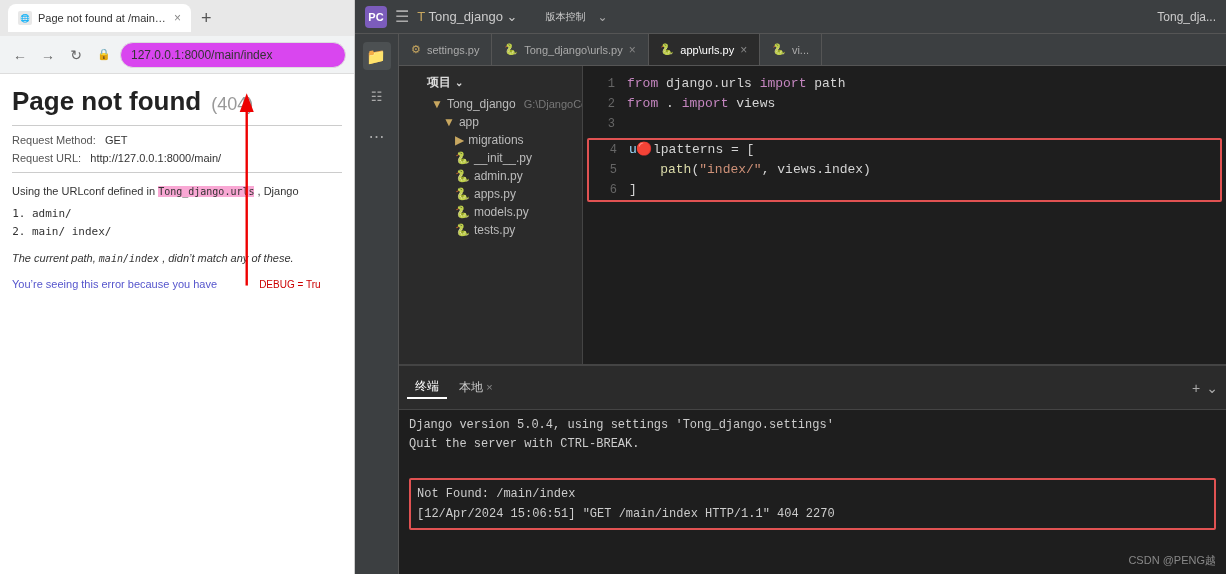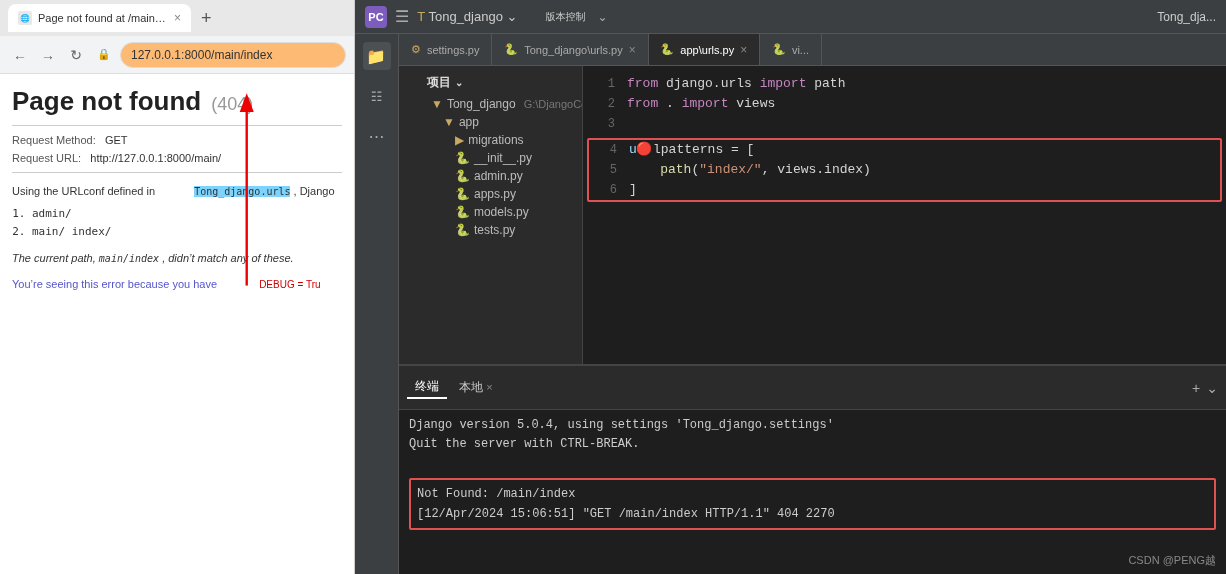--- a/index.html
+++ b/index.html
@@ -55,21 +55,21 @@
     .nav-btn {
       width: 24px; height: 24px;
       display: flex; align-items: center; justify-content: center;
       color: #666; font-size: 14px; cursor: pointer; border-radius: 50%;
     }
     .address-bar {
       flex: 1;
       height: 26px;
       border: none;
       border-radius: 13px;
-      background: #fdba74;
+      background: #d946ef;
       padding: 0 10px;
       font-size: 12px;
       color: #333;
       outline: none;
       border: 1px solid #ddd;
     }
     .browser-content {
       padding: 12px;
       flex: 1;
       overflow: hidden;
@@ -107,22 +107,21 @@
     }
     .urlconf-info {
       font-size: 11px;
       color: #333;
       margin: 10px 0 4px 0;
       line-height: 1.6;
     }
     .urlconf-info code {
       font-family: monospace;
       font-size: 10px;
-      background: #7dd3fc;
-      margin-left: 36px;
+      background: #f9a8d4;
     }
     .url-list {
       margin-left: 20px;
       font-size: 11px;
       font-family: monospace;
       color: #333;
       line-height: 1.7;
     }
     .current-path-info {
       font-size: 11px;

